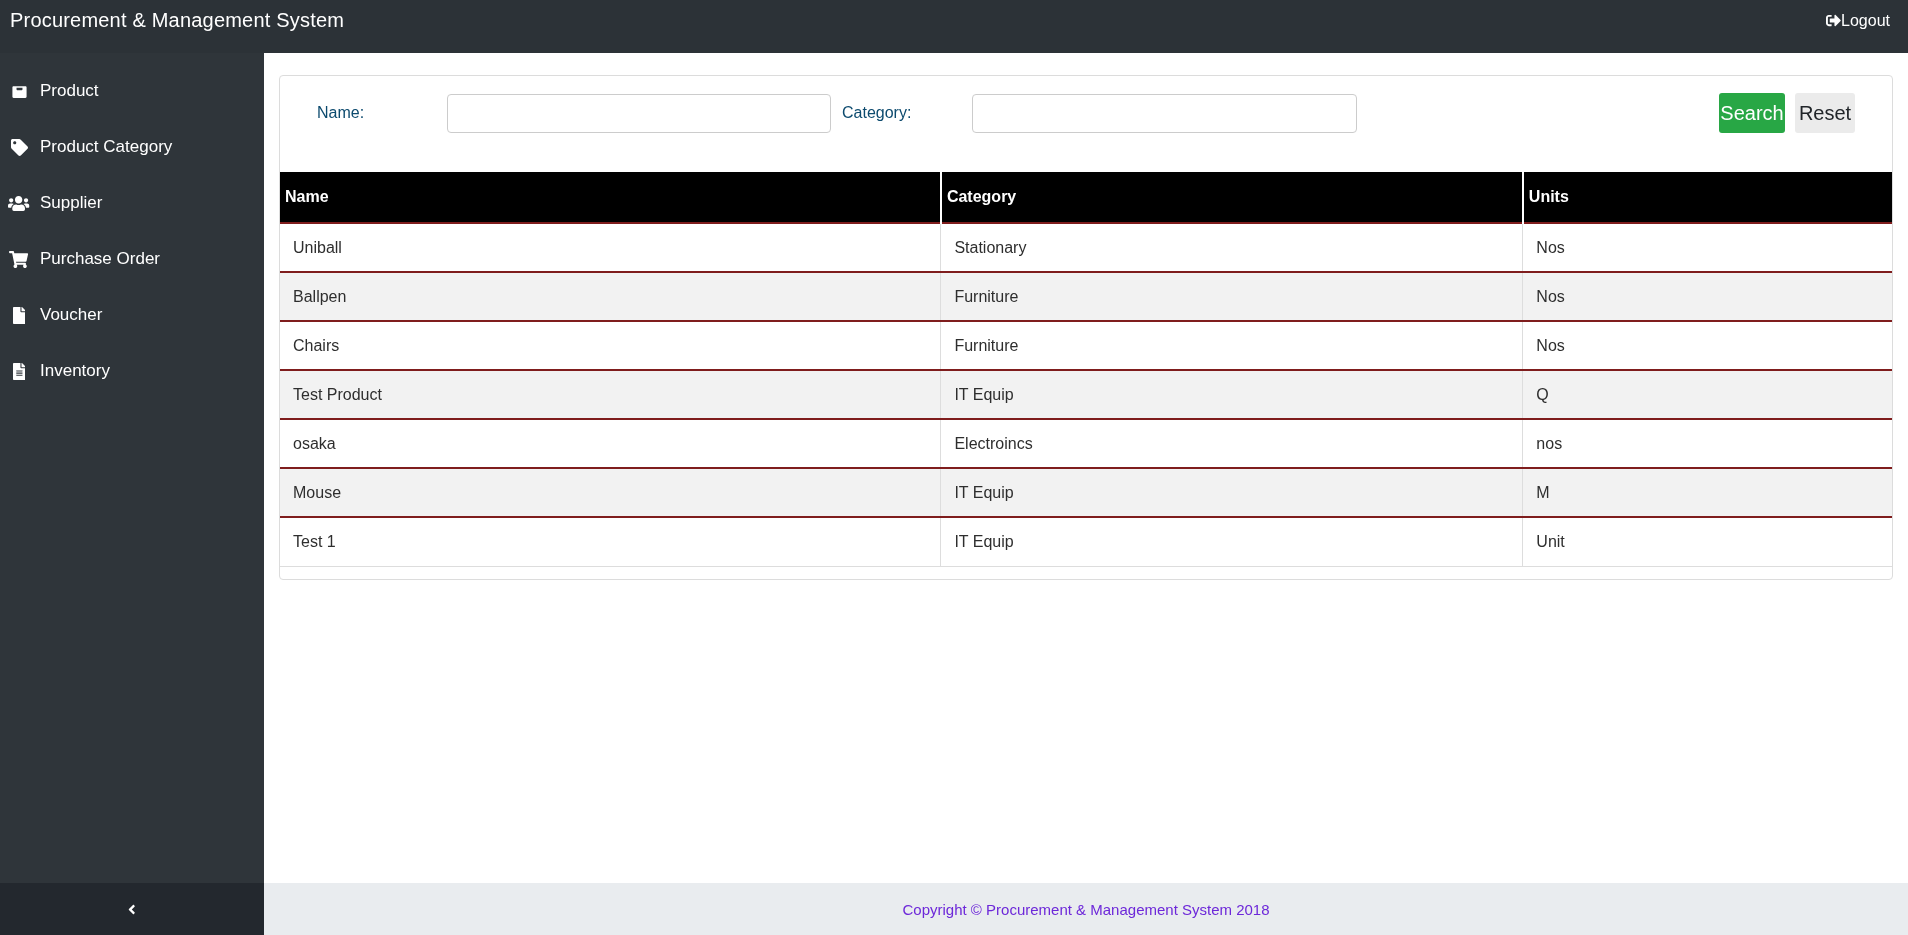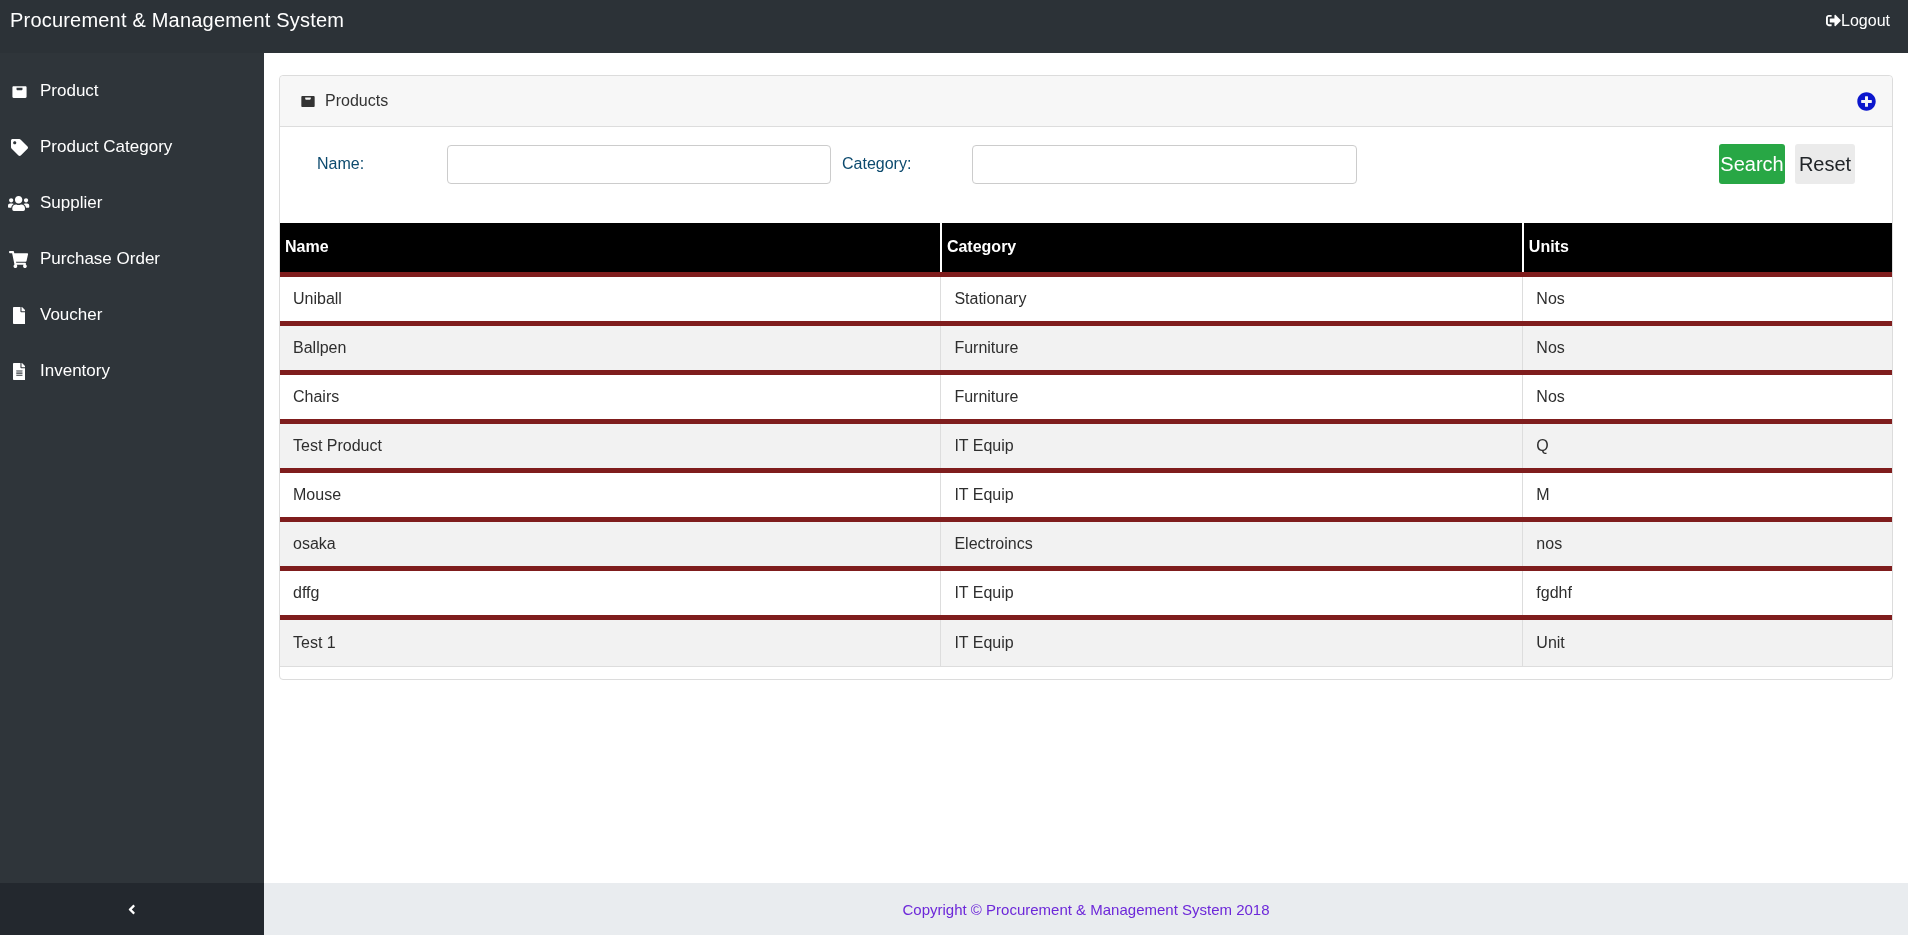--- a/index.html
+++ b/index.html
@@ -85,21 +85,21 @@
   
   .table-wrap { margin-top: 39px; }
   table { width: 100%; border-collapse: collapse; font-size: 16px; color: #2e2e2e; }
   thead th {
     background: #000; color: #fff; height: 51px;
     text-align: left; font-weight: 600; padding: 0 5px;
   }
   thead th:not(:last-child) { border-right: 2px solid #fff; }
   tbody td {
     height: 49px; padding: 0 13px;
-    border-top: 5px solid #7f1d1d;
+    border-top: 2px solid #7f1d1d;
   }
   tbody td:not(:last-child) { border-right: 1px solid #ddd; }
   tbody tr:last-child td { border-bottom: 1px solid #ddd; }
   tbody tr:nth-child(even) { background: #f2f2f2; }
   .panel-bottom { height: 12px; }
 
   
   .footer {
     height: 52px; flex: none; background: #e9ecef;
     display: flex; align-items: center; justify-content: center;
@@ -182,35 +182,20 @@
               <path d="M31.7 239l136-136c9.4-9.4 24.6-9.4 33.9 0l22.6 22.6c9.4 9.4 9.4 24.6 0 33.9L127.9 256l96.4 96.4c9.4 9.4 9.4 24.6 0 33.9L201.7 409c-9.4 9.4-24.6 9.4-33.9 0l-136-136c-9.5-9.4-9.5-24.6-.1-34z"></path>
             </svg>
           </span>
       </div>
     </aside>
 
     <div class="main">
       <main class="main-content">
         <section class="panel">
 
-          <div class="panel-header">
-            <div class="panel-title">
-              <span class="icon title-ic">
-                  <svg viewBox="0 0 24 24" fill="currentColor">
-                    <path fill-rule="evenodd" d="M3.6 4.5h16.8c.9 0 1.6.7 1.6 1.6v13.3c0 .9-.7 1.6-1.6 1.6H3.6c-.9 0-1.6-.7-1.6-1.6V6.1c0-.9.7-1.6 1.6-1.6zM7.8 6.8v2c0 .8.6 1.4 1.4 1.4h5.6c.8 0 1.4-.6 1.4-1.4v-2H7.8z"></path>
-                  </svg>
-                </span>
-              <span>Products</span>
-            </div>
-            <span class="icon plus-ic">
-                <svg viewBox="0 0 512 512" fill="currentColor">
-                  <path d="M256 8C119 8 8 119 8 256s111 248 248 248 248-111 248-248S393 8 256 8zm144 276c0 6.6-5.4 12-12 12h-92v92c0 6.6-5.4 12-12 12h-56c-6.6 0-12-5.4-12-12v-92h-92c-6.6 0-12-5.4-12-12v-56c0-6.6 5.4-12 12-12h92v-92c0-6.6 5.4-12 12-12h56c6.6 0 12 5.4 12 12v92h92c6.6 0 12 5.4 12 12v56z"></path>
-                </svg>
-              </span>
-          </div>
 
           <div class="search-row">
             <label>Name:</label>
             <input class="form-input input-name" type="text" value="" style="">
             <label class="label-category">Category:</label>
             <input class="form-input input-category" type="text" value="" style="">
             <div class="btn-group">
               <button class="btn btn-search">Search</button>
               <button class="btn btn-reset">Reset</button>
             </div>
@@ -245,33 +230,28 @@
                     <td>Chairs</td>
                     <td>Furniture</td>
                     <td>Nos</td>
                   </tr>
                   <tr>
                     <td>Test Product</td>
                     <td>IT Equip</td>
                     <td>Q</td>
                   </tr>
                   <tr>
+                    <td>osaka</td>
+                    <td>Electroincs</td>
+                    <td>nos</td>
+                  </tr>
+                  <tr>
                     <td>Mouse</td>
                     <td>IT Equip</td>
                     <td>M</td>
-                  </tr>
-                  <tr>
-                    <td>osaka</td>
-                    <td>Electroincs</td>
-                    <td>nos</td>
-                  </tr>
-                  <tr>
-                    <td>dffg</td>
-                    <td>IT Equip</td>
-                    <td>fgdhf</td>
                   </tr>
                   <tr>
                     <td>Test 1</td>
                     <td>IT Equip</td>
                     <td>Unit</td>
                   </tr>
                 </tbody>
             </table>
           </div>
           <div class="panel-bottom"></div>

